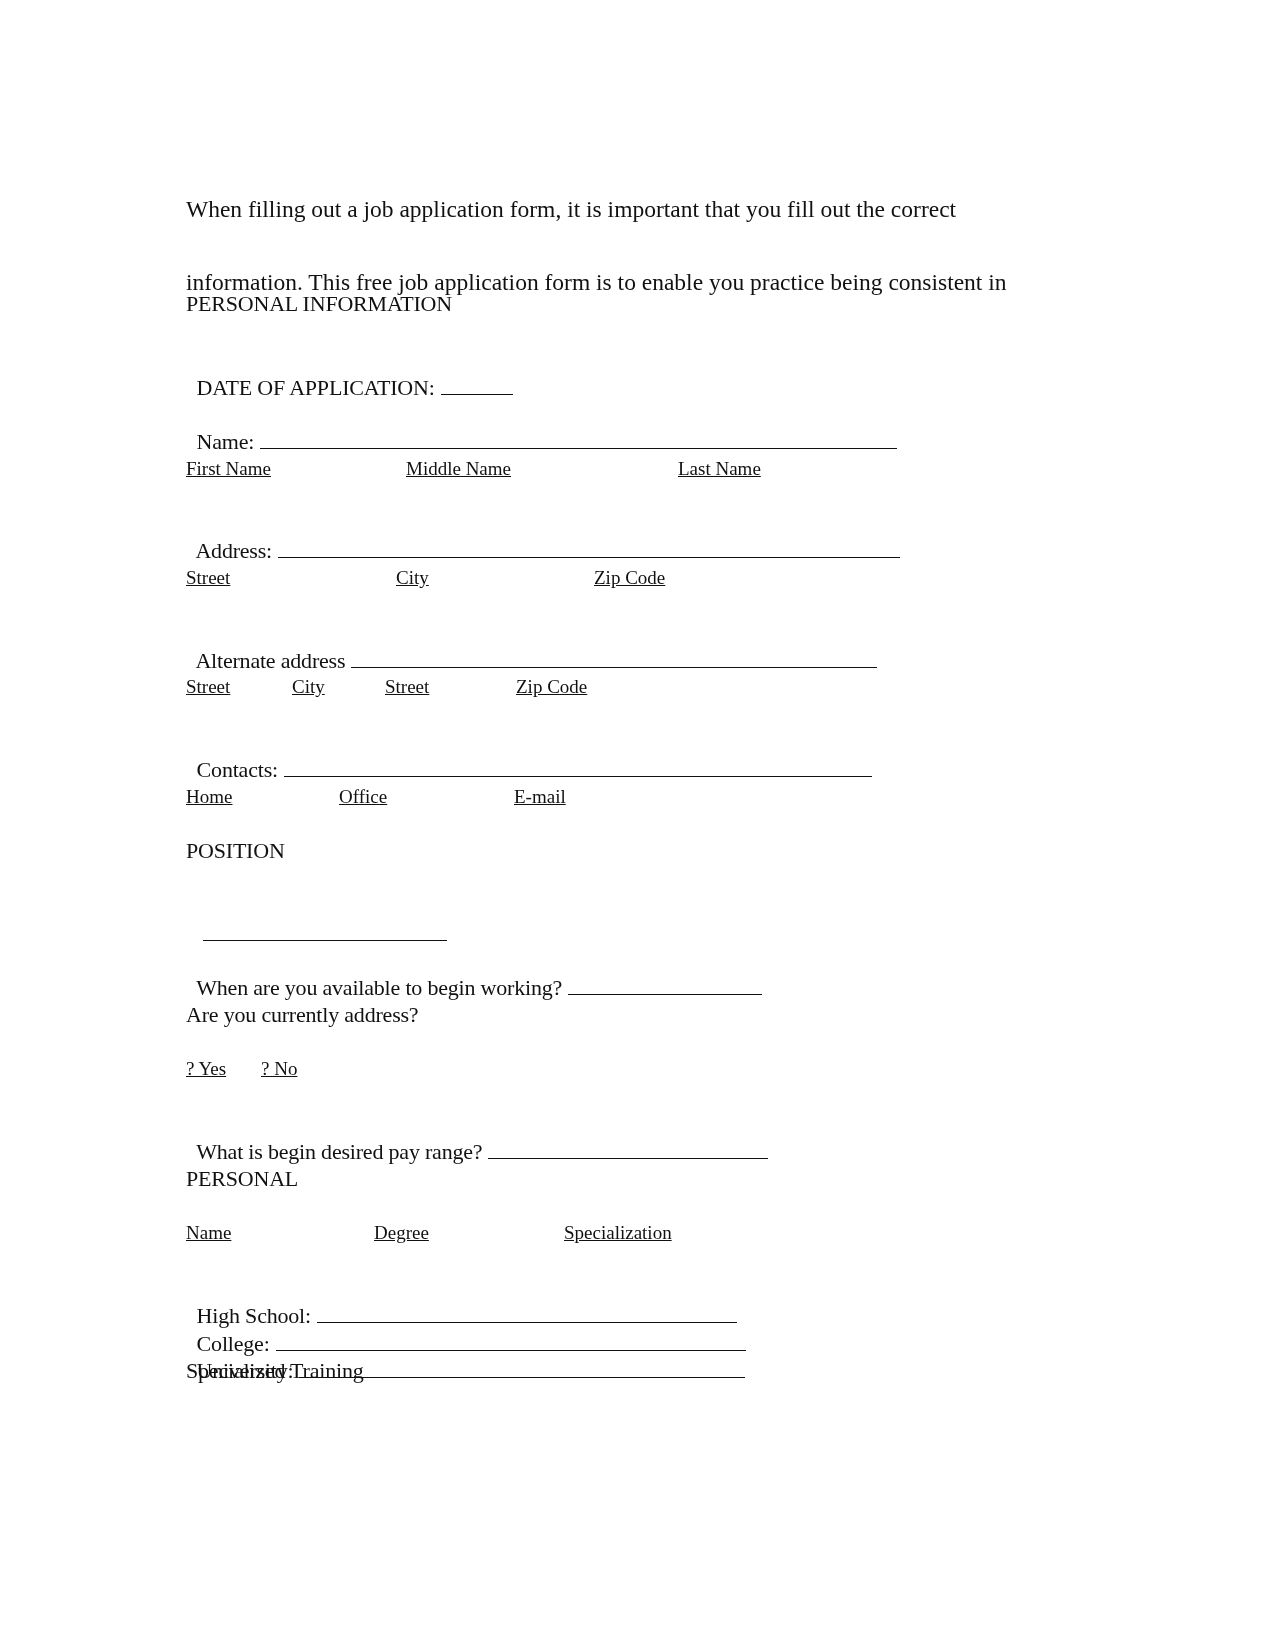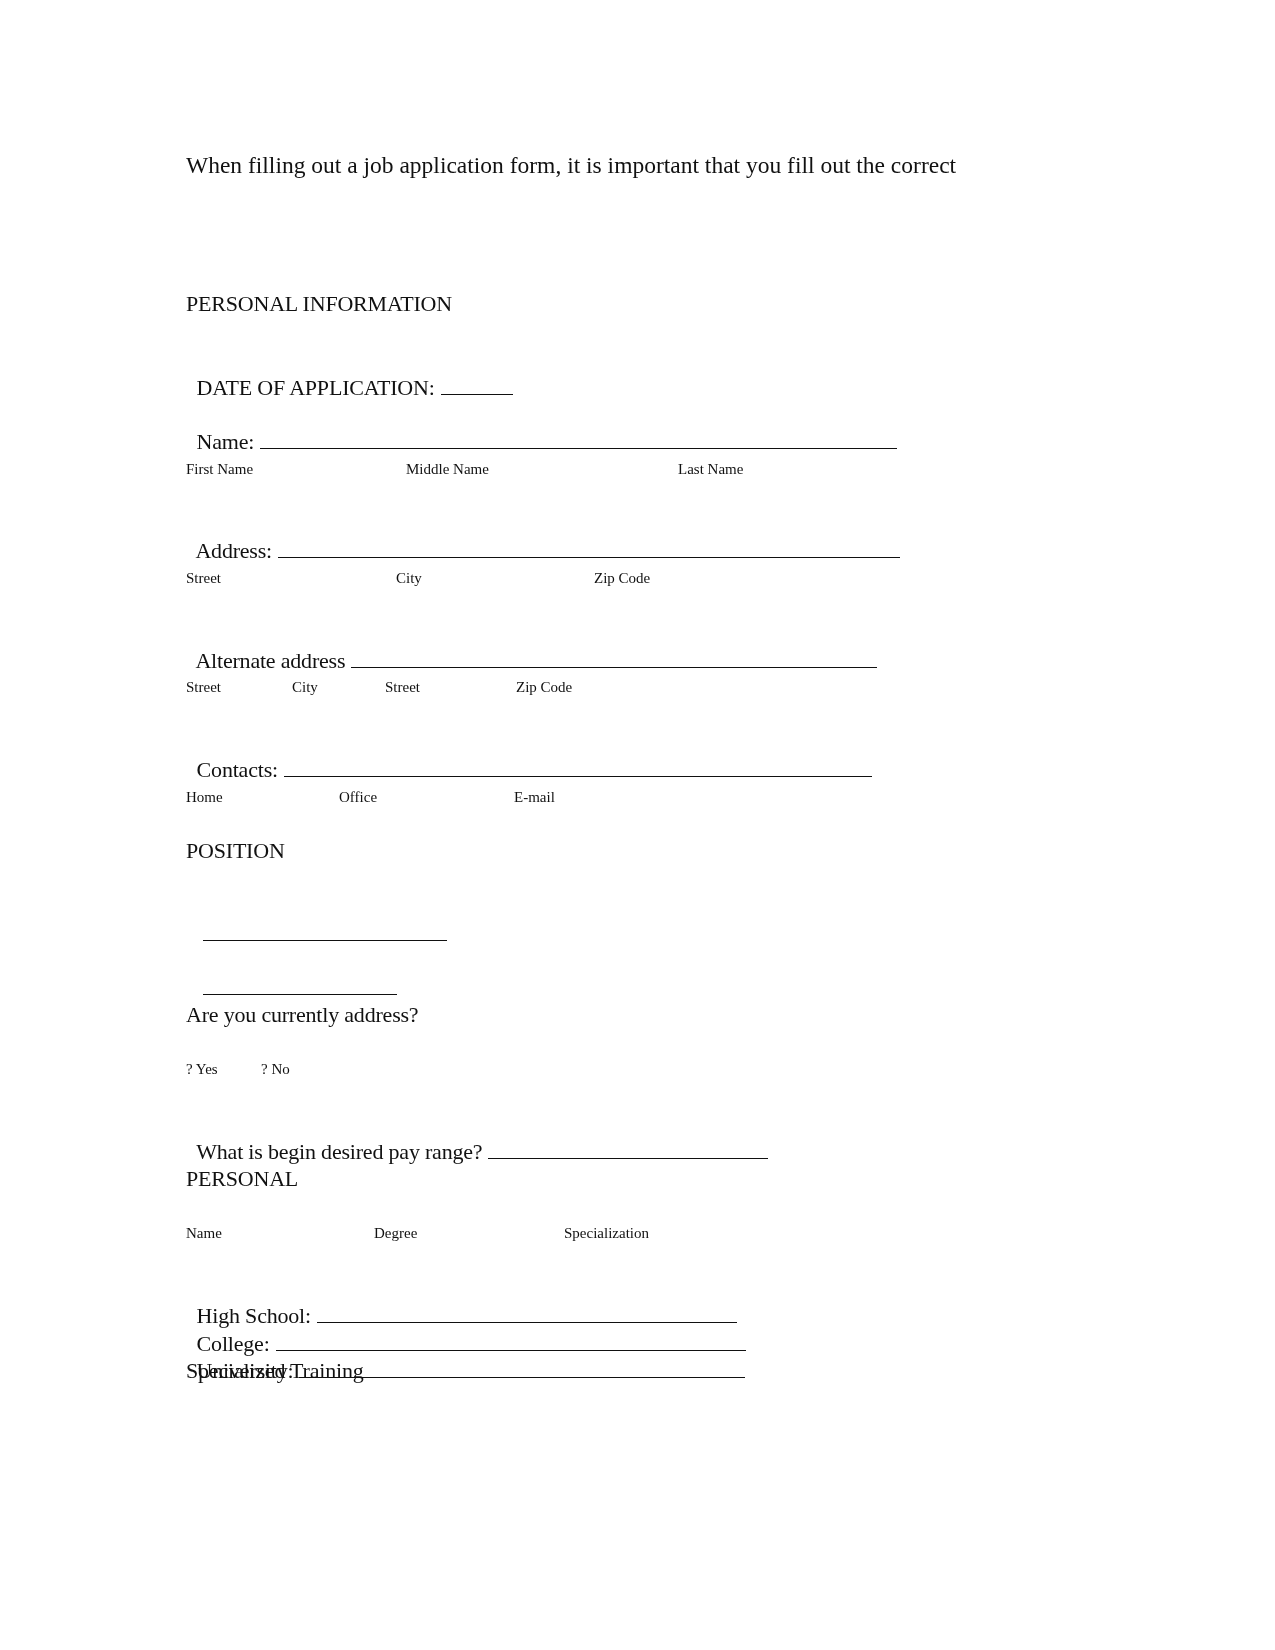--- a/index.html
+++ b/index.html
@@ -1,28 +1,29 @@
 <!DOCTYPE html>
 <html><head>
 <meta charset="utf-8">
 <style>
   html, body { margin: 0; padding: 0; background: #ffffff; }
   body { width: 1275px; height: 1650px; position: relative; overflow: hidden;
          font-family: "Liberation Serif", "DejaVu Serif", serif; color: #111; }
   .line { position: absolute; left: 186px; font-size: 22px; white-space: pre; line-height: 28px; letter-spacing: -0.2px; }
   .intro { position: absolute; left: 186px; top: 151px; font-size: 23.5px; line-height: 28.5px; width: 900px; }
-  .intro div { white-space: nowrap; }
-  .col { position: absolute; font-size: 15px; white-space: pre; line-height: 28px; }
+  .intro div { white-space: nowrap; margin-top: 44px; }
+  .col { position: absolute; font-size: 19px; white-space: pre; line-height: 28px; text-decoration: underline; }
   .blank { display: inline-block; border-bottom: 1.6px solid #111; height: 20px; vertical-align: baseline; margin-left: 6px; }
 </style>
 </head>
 <body>
 
 <div class="intro">
   <div>When filling out a job application form, it is important that you fill out the correct</div>
+  <div>information. This free job application form is to enable you practice being consistent in</div>
 </div>
 
 <div class="line" style="top:290px">PERSONAL INFORMATION</div>
 
 <div class="line" style="top:346px">
   <span>DATE OF APPLICATION:</span><span class="blank" style="width:72px"></span>
 </div>
 
 <div class="line" style="top:400px">
   <span>Name:</span><span class="blank" style="width:637px"></span>
@@ -53,21 +54,21 @@
 <div class="col" style="left:339px; top:783px">Office</div>
 <div class="col" style="left:514px; top:783px">E-mail</div>
 
 <div class="line" style="top:837px">POSITION</div>
 
 <div class="line" style="top:892px">
   <span class="blank" style="width:244px"></span>
 </div>
 
 <div class="line" style="top:946px">
-  <span class="blank" style="width:194px"></span>
+  <span>When are you available to begin working?</span><span class="blank" style="width:194px"></span>
 </div>
 
 <div class="line" style="top:1001px">Are you currently address?</div>
 
 <div class="col" style="left:186px; top:1055px">? Yes</div>
 <div class="col" style="left:261px; top:1055px">? No</div>
 
 <div class="line" style="top:1110px">
   <span>What is begin desired pay range?</span><span class="blank" style="width:280px"></span>
 </div>

